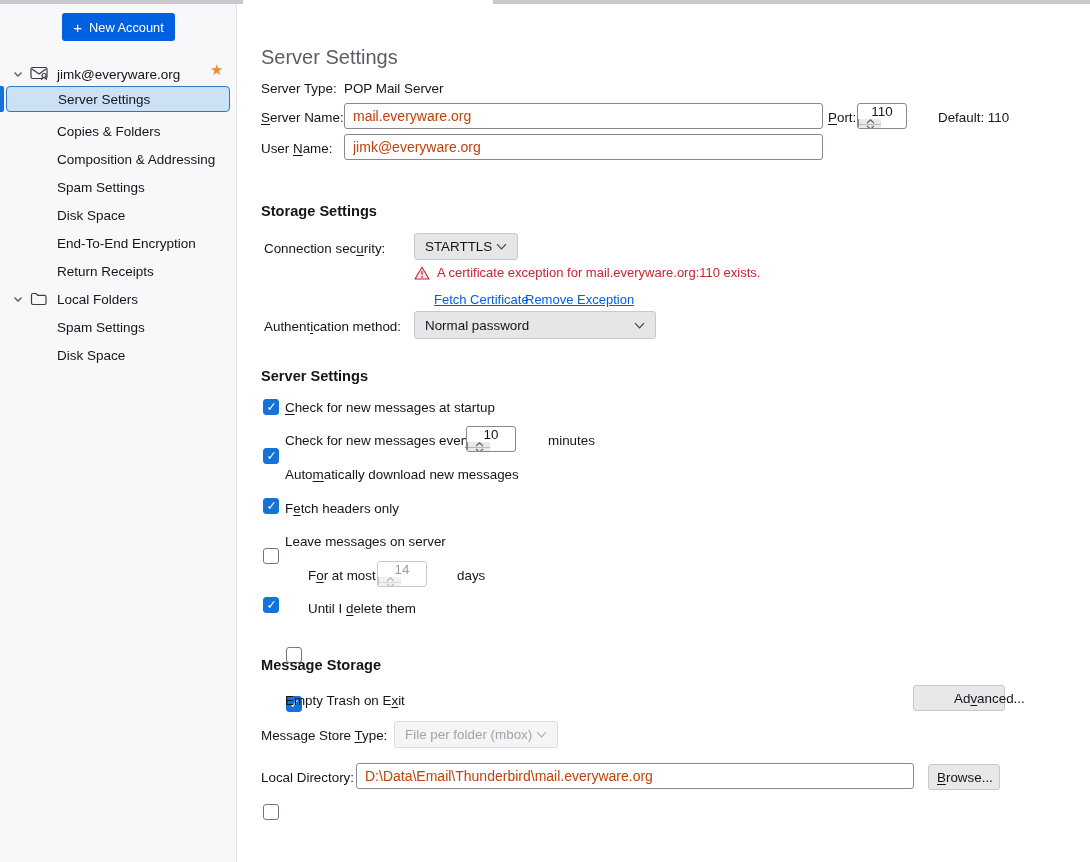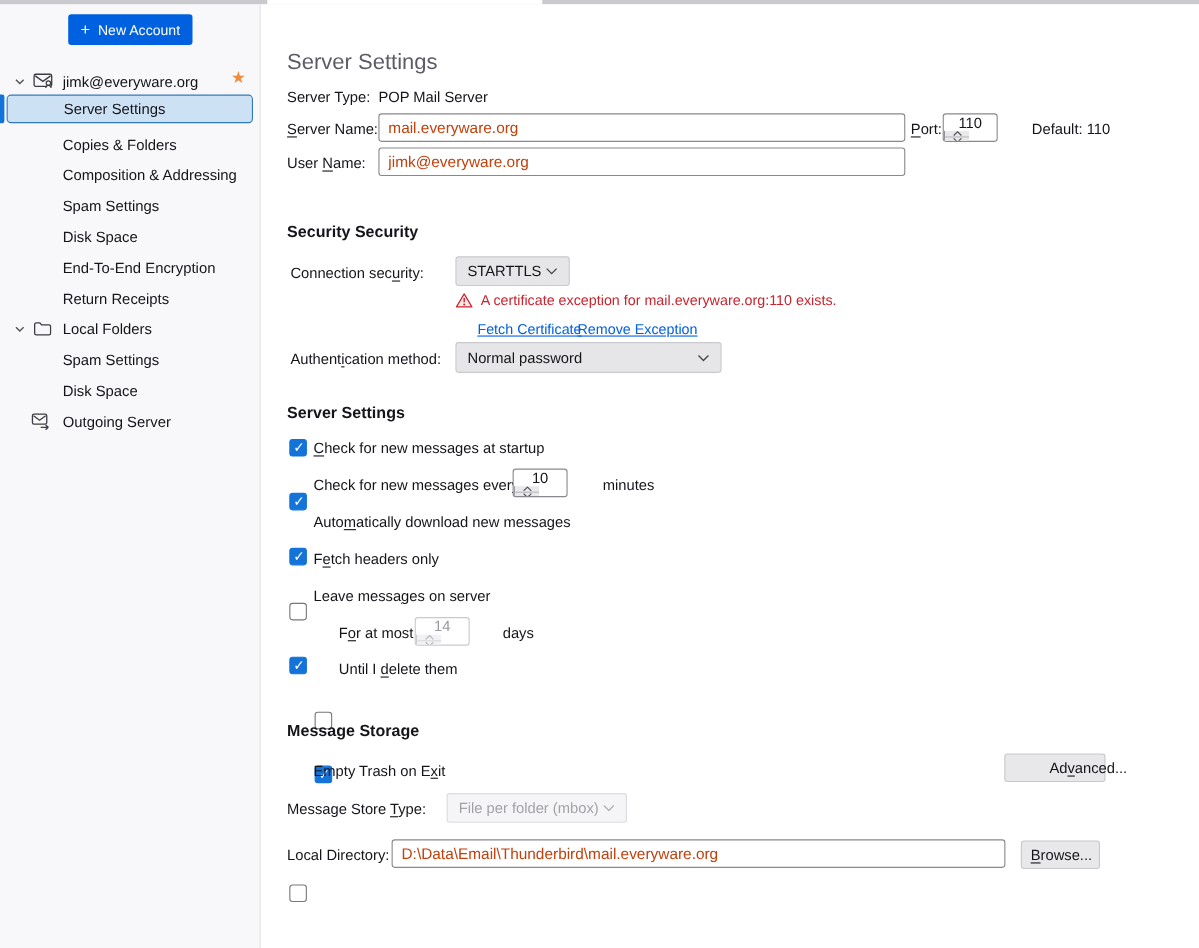--- a/index.html
+++ b/index.html
@@ -136,30 +136,20 @@
     </span>
     <span class="tree-label lvl2 abs">Local Folders</span>
   </div>
   <div class="tree-row" style="left:57px;top:311px;">
     <span class="tree-label">Spam Settings</span>
     </div>
   <div class="tree-row" style="left:57px;top:339px;">
     <span class="tree-label">Disk Space</span>
     </div>
 
-  <div class="tree-row" style="left:0;top:367px;width:237px;">
-    <span class="acct-icon" style="left:28px;top:4px;">
-      <svg width="18" height="16" viewBox="0 0 18 16">
-        <rect x="1.5" y="1.5" width="13" height="9" rx="1.5" fill="none" stroke="#3c3c42" stroke-width="1.2"></rect>
-        <path d="M2.5 3l5.5 4 5.5-4" fill="none" stroke="#3c3c42" stroke-width="1.1"></path>
-        <path d="M9 13.5h7m0 0-2.6-2.2M16 13.5l-2.6 2.2" fill="none" stroke="#3c3c42" stroke-width="1.2"></path>
-      </svg>
-    </span>
-    <span class="tree-label lvl2 abs">Outgoing Server</span>
-  </div>
 </div>
 
 <div class="main">
 
   <div class="abs page-title" style="left:23px;top:42px;">Server Settings</div>
 
   <div class="abs lbl" style="left:23px;top:77px;">Server Type:</div>
   <div class="abs lbl" style="left:106px;top:77px;">POP Mail Server</div>
 
   <div class="abs lbl" style="left:23px;top:106px;"><u>S</u>erver Name:</div>
@@ -179,21 +169,21 @@
             <path d="M1 .8 4.5 4.2 8 .8" fill="none" stroke="#55555c" stroke-width="1.1"></path>
           </svg>
         </div>
     </div>
   </div>
   <div class="abs lbl" style="left:700px;top:106px;">Default: 110</div>
 
   <div class="abs lbl" style="left:23px;top:137px;">User <u>N</u>ame:</div>
   <input class="abs txt-input" style="left: 106px; top: 130px; width: 479px;" value="jimk@everyware.org">
 
-  <div class="abs section-h" style="left:23px;top:199px;">Security Security</div>
+  <div class="abs section-h" style="left:23px;top:199px;">Storage Settings</div>
 
   <div class="abs lbl" style="left:26px;top:237px;">Connection sec<u>u</u>rity:</div>
   <div class="abs dropdown" style="left:176px;top:229px;">
     <span>STARTTLS</span>
     <span>
       <svg width="11" height="7" viewBox="0 0 11 7">
           <path d="M1 1.2 5.5 5.8 10 1.2" fill="none" stroke="#44444a" stroke-width="1.2"></path>
         </svg>
       </span>
   </div>
@@ -277,21 +267,21 @@
   <div class="abs checkbox checked" style="left:48px;top:596px;"></div>
   <div class="abs lbl" style="left:70px;top:597px;">Until I <u>d</u>elete them</div>
 
   <div class="abs section-h" style="left:23px;top:653px;">Message Storage</div>
 
   <div class="abs checkbox" style="left:25px;top:688px;"></div>
   <div class="abs lbl" style="left:47px;top:689px;">Empty Trash on E<u>x</u>it</div>
   <button class="abs gray-btn" style="left:675px;top:681px;width:92px;padding-left:40px;">Ad<u>v</u>anced...</button>
 
   <div class="abs lbl" style="left:23px;top:724px;">Message Store <u>T</u>ype:</div>
-  <div class="abs dropdown disabled" style="left:168px;top:717px;">
+  <div class="abs dropdown disabled" style="left:156px;top:717px;">
     <span>File per folder (mbox)</span>
     <span>
       <svg width="11" height="7" viewBox="0 0 11 7">
           <path d="M1 1.2 5.5 5.8 10 1.2" fill="none" stroke="#b0b0b6" stroke-width="1.2"></path>
         </svg>
       </span>
   </div>
 
   <div class="abs lbl" style="left:23px;top:766px;">Local Directory:</div>
   <input class="abs txt-input" style="left: 118px; top: 759px; width: 558px;" value="D:\Data\Email\Thunderbird\mail.everyware.org">

